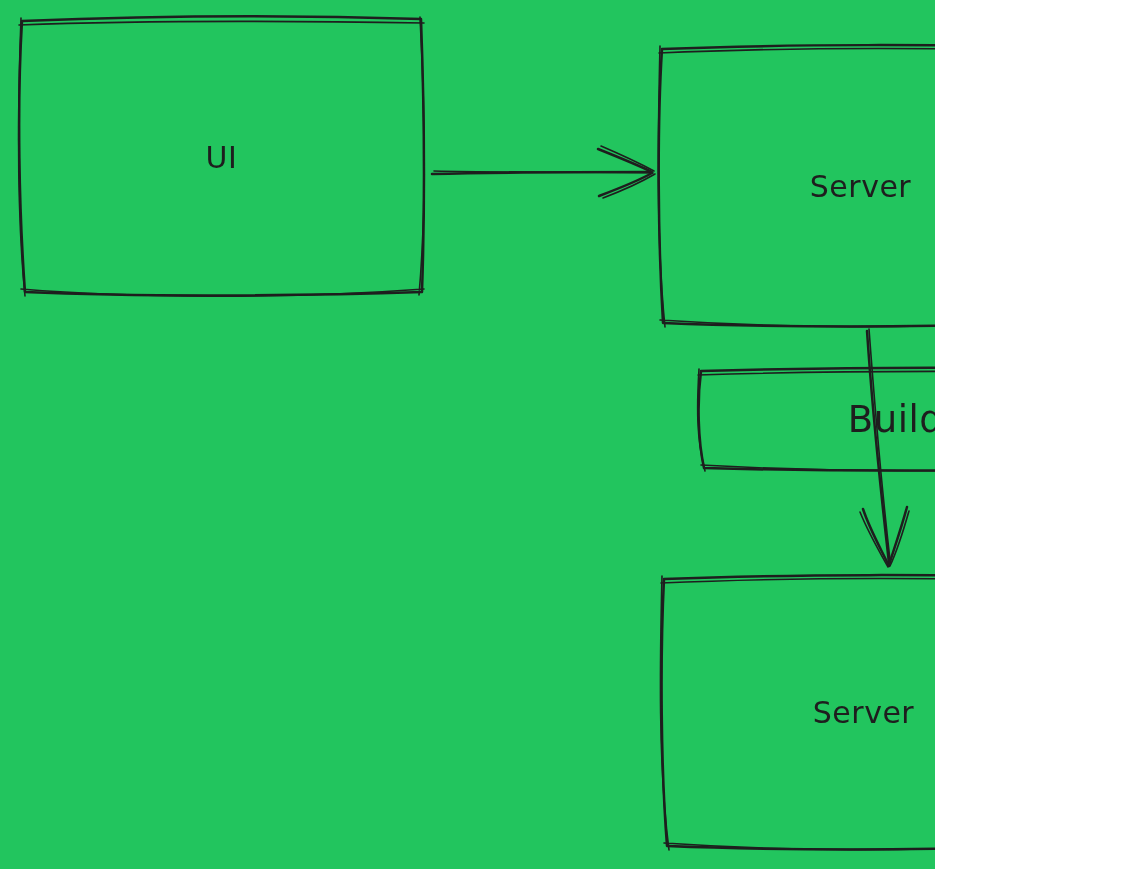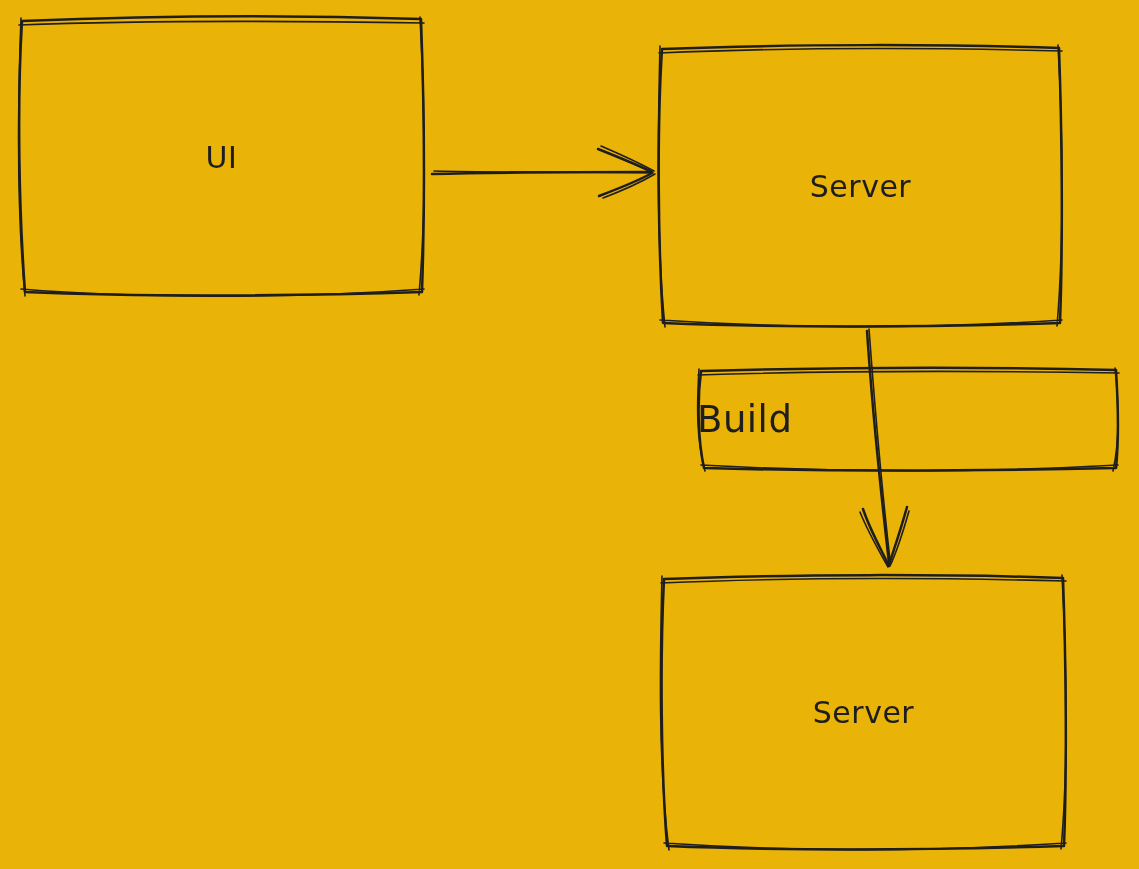--- a/index.html
+++ b/index.html
@@ -2,23 +2,23 @@
 <html><head>
 <meta charset="utf-8">
 <style>
   html, body {
     margin: 0;
     padding: 0;
     background: #ffffff;
   }
   .canvas {
     position: relative;
-    width: 1139px;
+    width: 935px;
     height: 869px;
-    background: #eab308;
+    background: #22c55e;
     overflow: hidden;
     font-family: "DejaVu Sans", sans-serif;
     color: #1e1e1e;
   }
   .sketch-layer {
     position: absolute;
     inset: 0;
     width: 1139px;
     height: 869px;
   }
@@ -40,21 +40,21 @@
     font-size: 30px;
     line-height: 47px;
     letter-spacing: 0.5px;
     color: #1e1e1e;
     user-select: none;
   }
   .edge-label {
     position: absolute;
     display: flex;
     align-items: center;
-    justify-content: flex-start;
+    justify-content: center;
     text-align: center;
     font-size: 37px;
     line-height: 44px;
     letter-spacing: 0.5px;
     color: #1e1e1e;
     user-select: none;
   }
   .edge-label .word-gap { display: inline-block; width: 26px; }
 </style>
 </head>

